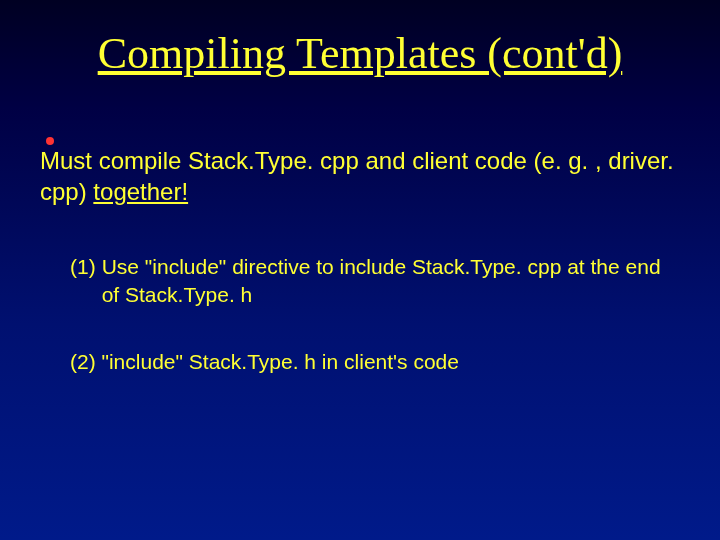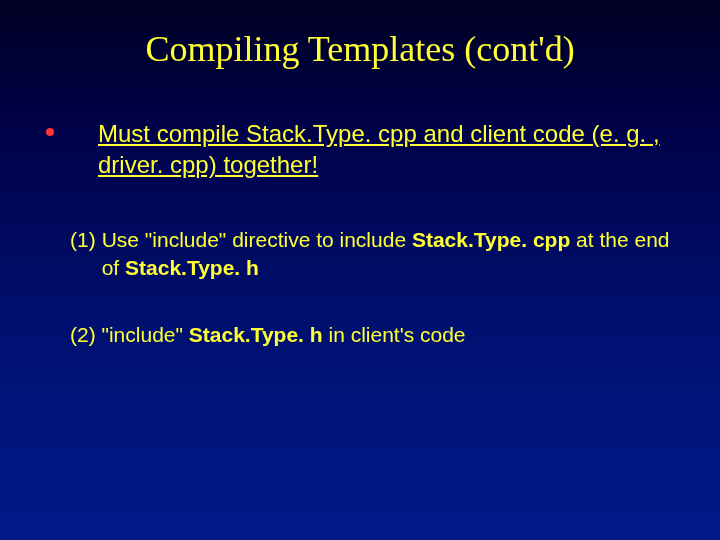--- a/index.html
+++ b/index.html
@@ -15,32 +15,32 @@
     color: #ffff33;
   }
   .slide {
     width: 720px;
     height: 540px;
     box-sizing: border-box;
     padding: 28px 40px 30px 40px;
   }
   .title {
     font-family: "Times New Roman", Times, serif;
-    font-size: 36px;
+    font-size: 44px;
     color: #ffff33;
     text-align: center;
     margin: 0 0 48px 0;
     font-weight: normal;
+    text-decoration: underline;
   }
   .main-bullet-row {
     display: flex;
-    flex-direction: row;
+    flex-direction: column;
     align-items: flex-start;
     margin-bottom: 46px;
-    text-decoration: underline;
   }
   .bullet-dot {
     width: 8px;
     height: 8px;
     background: #ff3333;
     border-radius: 50%;
     margin-top: 10px;
     margin-left: 6px;
     margin-right: 44px;
     flex: 0 0 auto;
@@ -64,21 +64,21 @@
     flex-direction: row;
   }
   .sub-item-first .marker {
     flex: 0 0 auto;
     margin-right: 6px;
   }
   .sub-item-first .content {
     flex: 1 1 auto;
   }
   .bold {
-    font-weight: bold;
+    font-weight: normal;
   }
   .underline {
     text-decoration: underline;
   }
 </style>
 </head>
 <body>
 
 <div class="slide">
 

